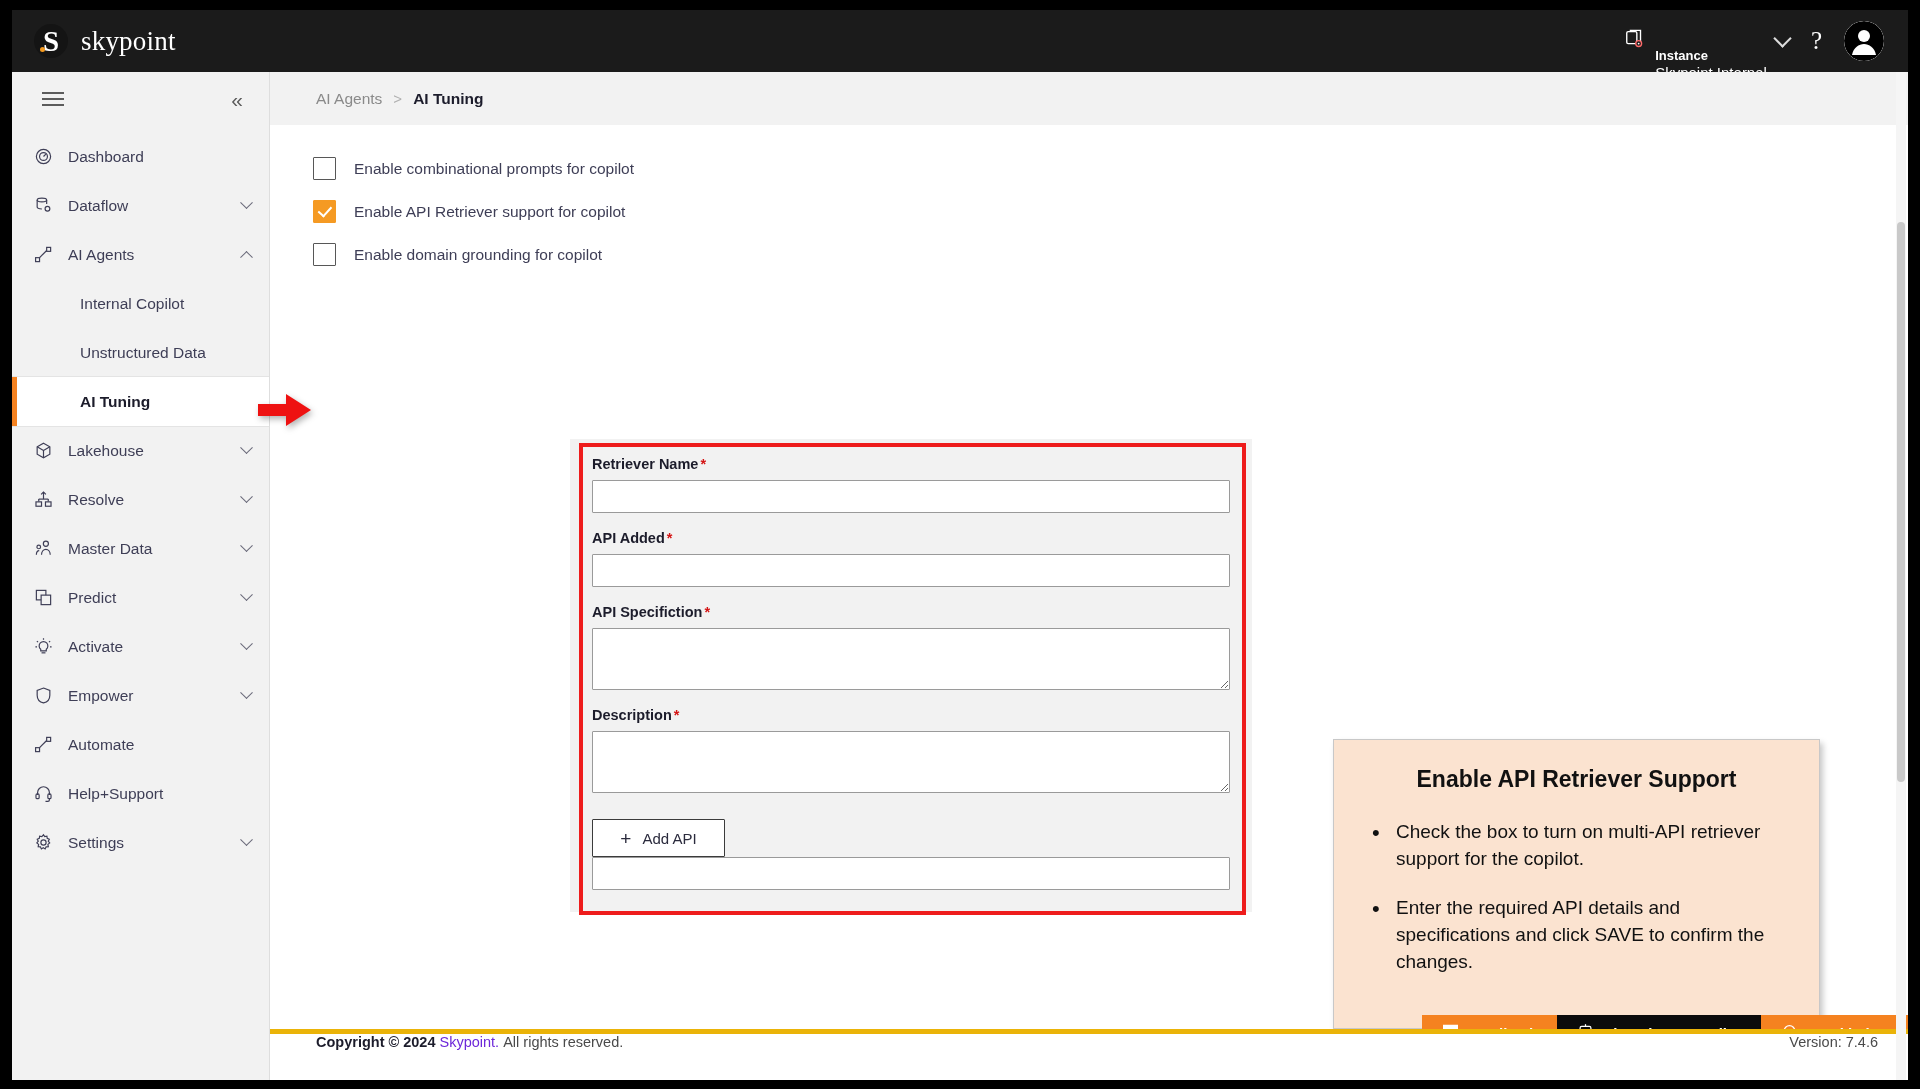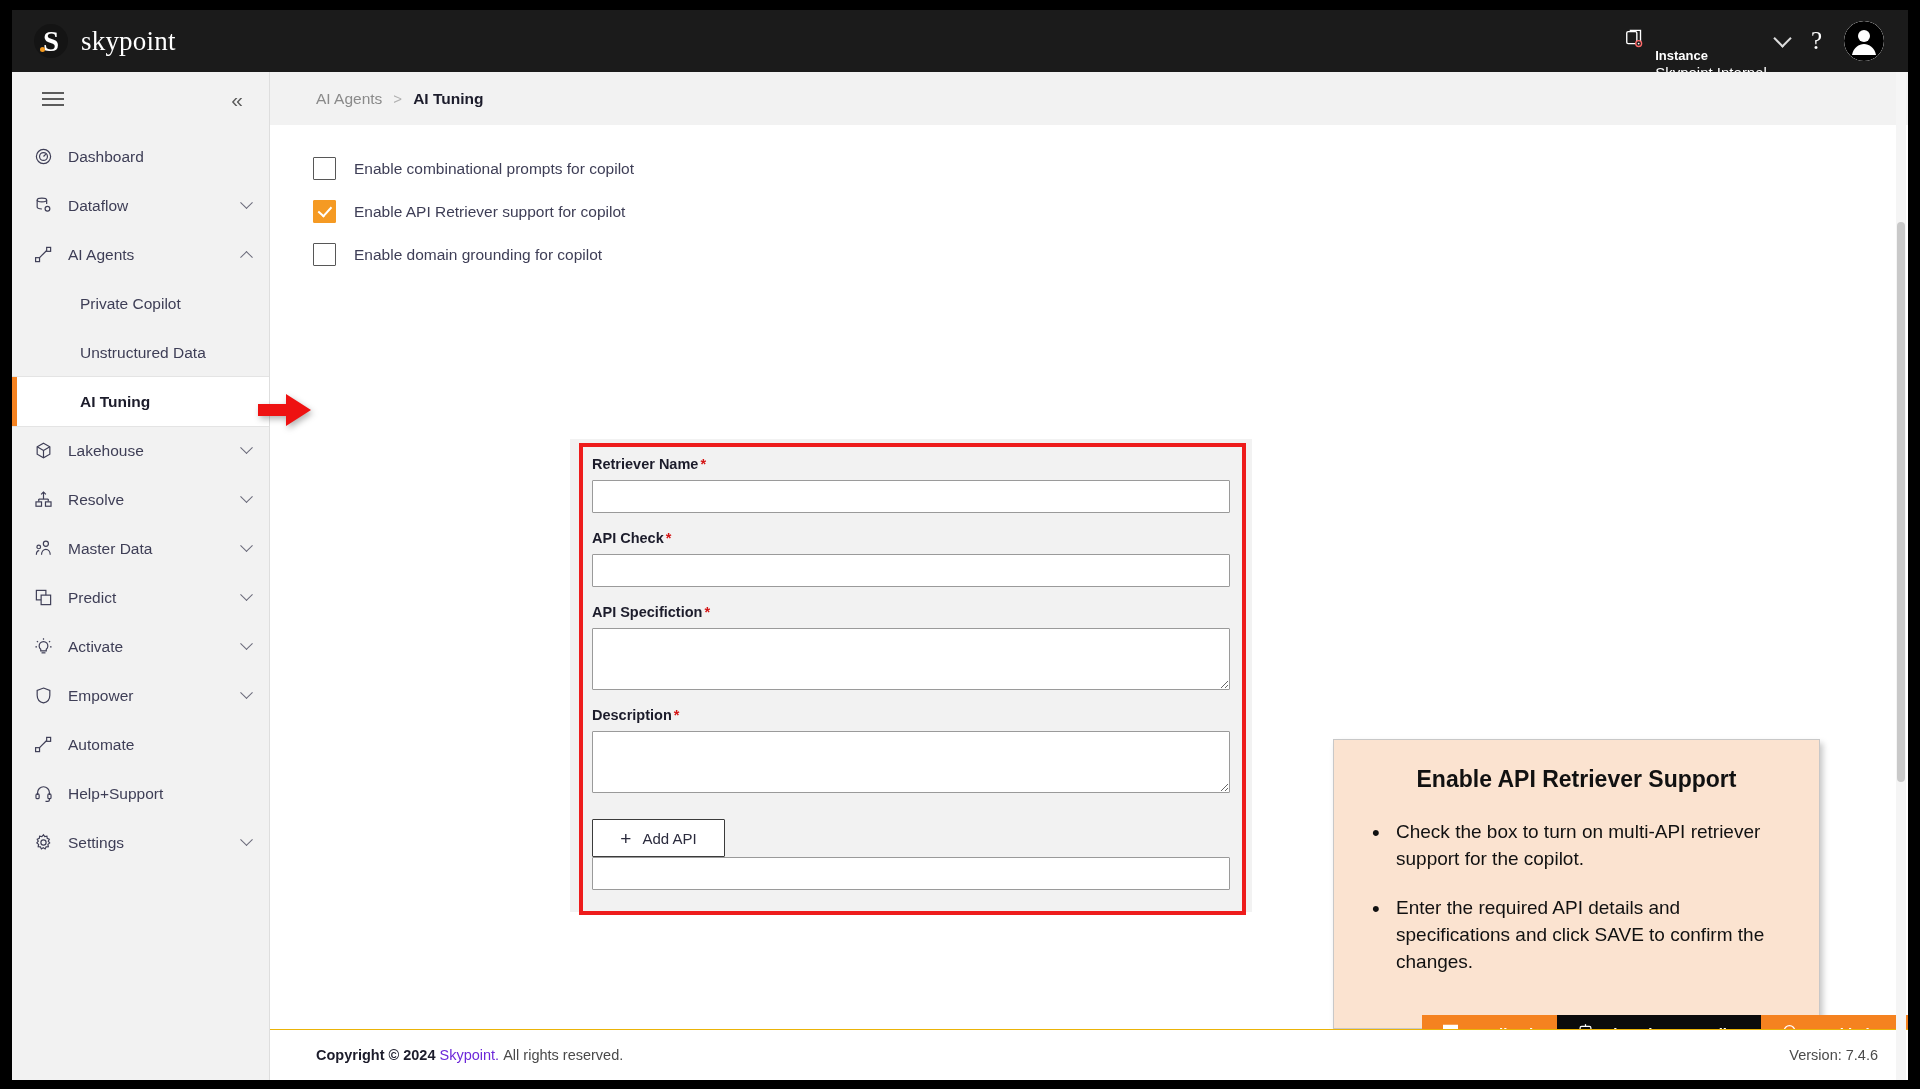--- a/index.html
+++ b/index.html
@@ -217,22 +217,22 @@
     color: #fff; cursor: pointer;
   }
   .ab-feedback { background: #f58220; }
   .ab-copilot { background: #0b0b0b; }
   .ab-help { background: #f58220; }
 
   
   .footer {
     position: absolute; left: 258px; bottom: 0;
     width: 1638px; height: 51px; background: #fff;
-    border-top: 1px solid #eab308;
-    display: flex; align-items: center; padding: 0 30px 0 46px;
+    border-top: 5px solid #eab308;
+    display: flex; padding: 0 30px 0 46px;
     font-size: 14.5px; color: #4a4a4a;
   }
   .footer b { color: #1c1c2b; }
   .footer .lnk { color: #6d28d9; font-weight: 400; }
   .footer .ver { margin-left: auto; color: #4a4a4a; }
 
   
   .vscroll {
     position: absolute; right: 2px; top: 62px; width: 10px; height: 1008px;
     background: #f5f5f5;
@@ -326,21 +326,21 @@
               <rect x="16" y="3" width="5" height="5"></rect>
             <path d="M7 16L16 7"></path>
           </svg>
         </span>
         <span class="lbl">AI Agents</span>
         <span class="caret up"></span>
       </div>
 
       <div class="nav-sub-wrap">
         <div class="nav-sub">
-          <span>Private Copilot</span>
+          <span>Internal Copilot</span>
         </div>
       </div>
       <div class="nav-sub-wrap">
         <div class="nav-sub">
           <span>Unstructured Data</span>
         </div>
       </div>
       <div class="nav-sub-wrap">
         <div class="nav-sub active">
           <span>AI Tuning</span>
@@ -491,21 +491,21 @@
 
         <div class="fgroup">
           <div class="flabel">
             <span>Retriever Name</span><span class="req">*</span>
           </div>
           <input class="finput" type="text" placeholder="" style="">
         </div>
 
         <div class="fgroup">
           <div class="flabel">
-            <span>API Check</span><span class="req">*</span>
+            <span>API Added</span><span class="req">*</span>
           </div>
           <input class="finput" type="text" placeholder="" style="">
         </div>
 
 
         <div class="fgroup">
           <div class="flabel">
             <span>API Specifiction</span><span class="req">*</span>
           </div>
           <textarea class="ftext" placeholder="" style=""></textarea>

